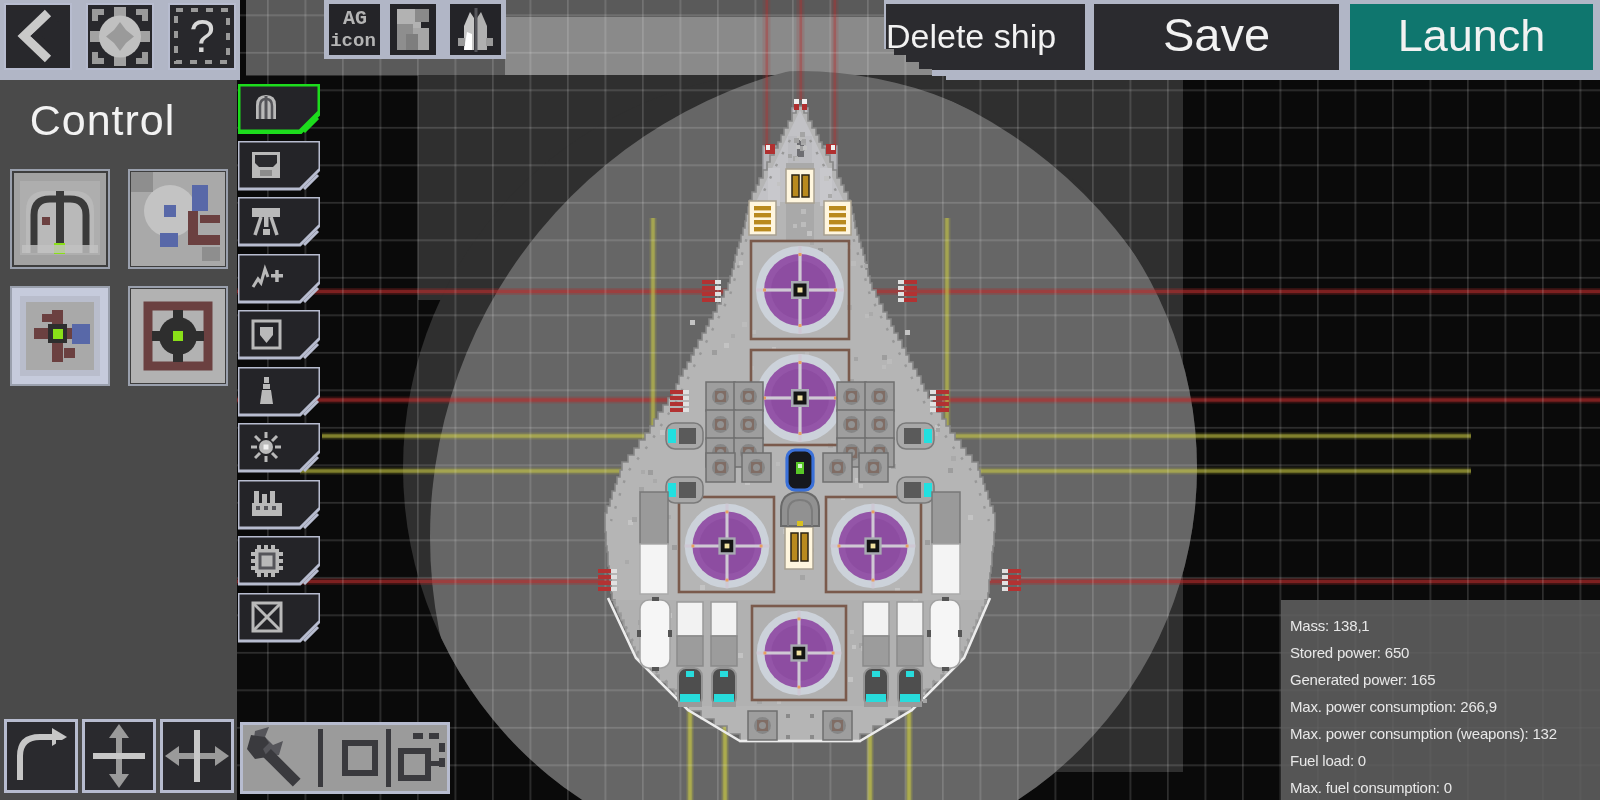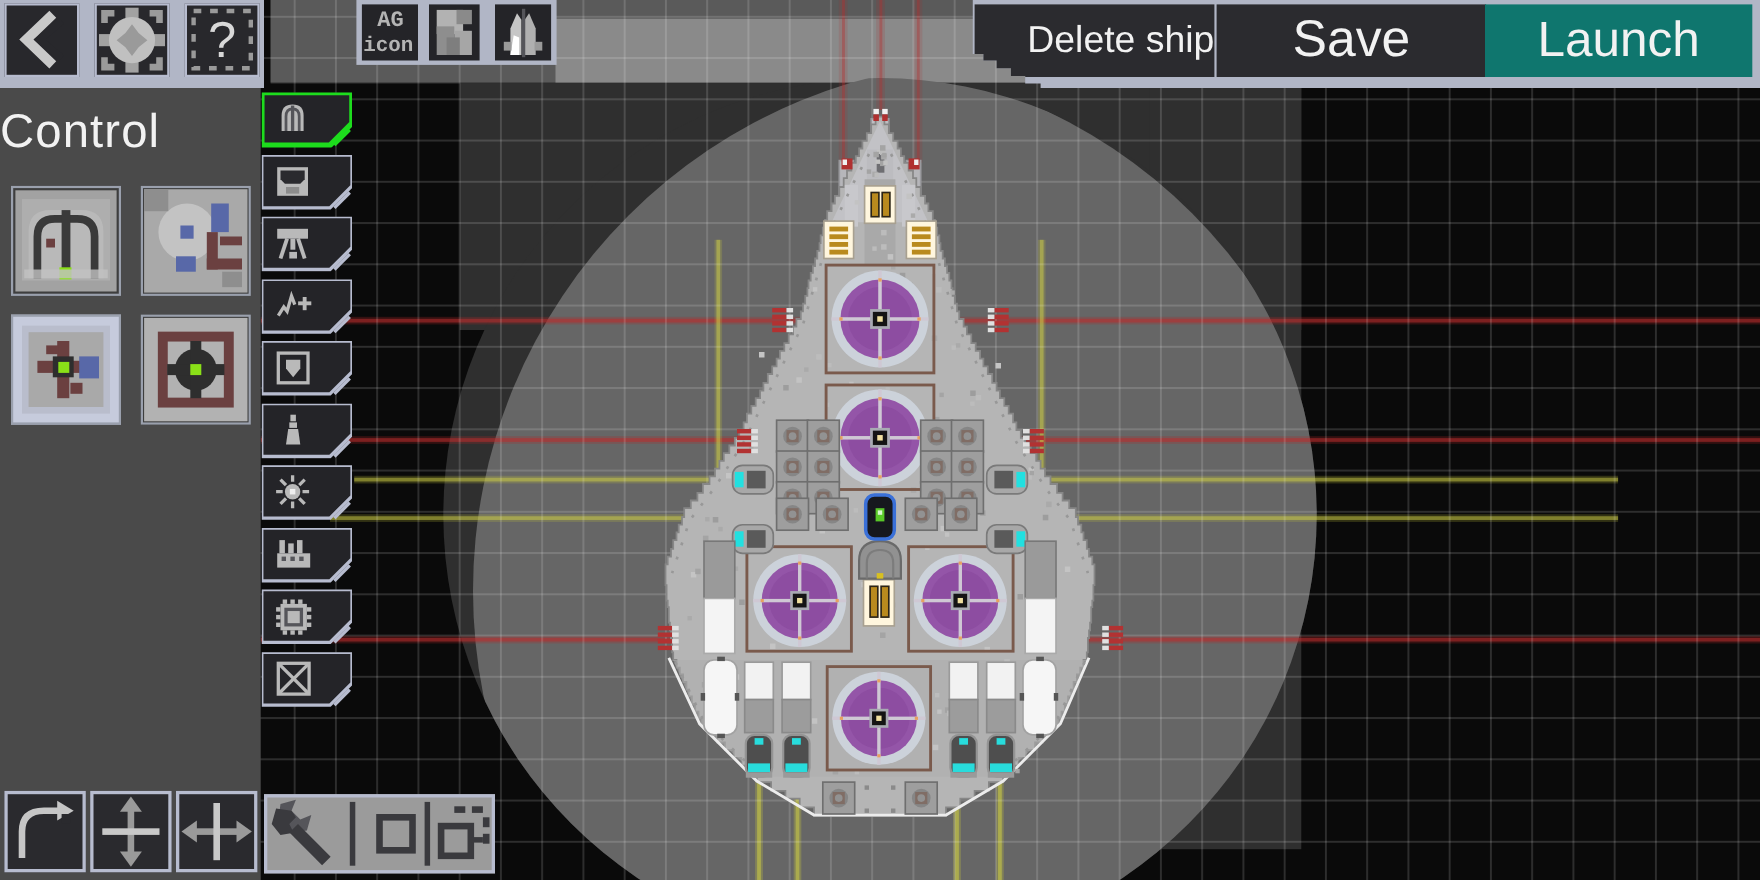--- a/index.html
+++ b/index.html
@@ -465,27 +465,27 @@
         <polygon points="31,8 27,14 27,46 37,46 37,22" fill="#b0b0b0"></polygon>
         <polygon points="17,28 14,46 22,46 22,30" fill="#ffffff"></polygon>
         <rect x="24.5" y="4" width="3" height="44" fill="#55555a"></rect>
         <rect x="8" y="34" width="7" height="8" fill="#9a9a9a"></rect>
           <rect x="36" y="34" width="7" height="8" fill="#9a9a9a"></rect>
       </svg>
     </div>
   </div>
 
   <div class="abs panelbar" style="left:884px;top:0;width:716px;height:80px;clip-path:polygon(0 0,100% 0,100% 100%,62px 100%,62px 76px,48px 76px,48px 69px,35px 69px,35px 62px,22px 62px,22px 55px,10px 55px,10px 49px,0 49px);">
-    <div class="abs" style="left:2px;top:4px;width:218px;height:66px;background:#2b2b2f;color:#f2f2f2;font-size:34px;text-align:right;line-height:64px;">Delete ship</div>
-    <div class="abs" style="left:210px;top:4px;width:245px;height:66px;background:#2b2b2f;color:#f2f2f2;font-size:47px;text-align:center;line-height:62px;margin-left:12px;">Save</div>
+    <div class="abs" style="left:2px;top:4px;width:199px;height:66px;background:#2b2b2f;color:#f2f2f2;font-size:34px;text-align:left;line-height:64px;">Delete ship</div>
+    <div class="abs" style="left:210px;top:4px;width:245px;height:66px;background:#2b2b2f;color:#f2f2f2;font-size:47px;text-align:center;line-height:62px;">Save</div>
     <div class="abs" style="left:466px;top:4px;width:243px;height:66px;background:#0f766e;color:#f2f2f2;font-size:45px;text-align:center;line-height:63px;">Launch</div>
   </div>
 
   <div class="abs" style="left:0;top:80px;width:237px;height:720px;background:#4a4a4a;">
-    <div class="abs txt" style="left:0;top:16px;width:205px;text-align:left;font-size:43px;letter-spacing:1px;">Control</div>
+    <div class="abs txt" style="left:0;top:16px;width:205px;text-align:center;font-size:43px;letter-spacing:1px;">Control</div>
 
     <div class="abs" style="left:10px;top:89px;width:100px;height:100px;background:#3e3e3e;border:2px solid #9aa0ad;box-sizing:border-box;">
       <svg width="96" height="96" viewBox="0 0 96 96">
         <rect x="2" y="2" width="92" height="92" fill="#a2a2a2"></rect>
           <rect x="8" y="10" width="80" height="74" fill="#aeaeae"></rect>
         <path d="M14,82 L14,40 Q14,20 34,20 L62,20 Q82,20 82,40 L82,82" fill="#b9b9b9"></path>
         <path d="M22,82 L22,44 Q22,28 38,28 L58,28 Q74,28 74,44 L74,82" fill="none" stroke="#3a3a3a" stroke-width="7"></path>
         <rect x="44" y="20" width="8" height="56" fill="#3a3a3a"></rect>
         <rect x="30" y="46" width="8" height="8" fill="#6b4040"></rect>
         <rect x="42" y="72" width="11" height="11" fill="#8ae018"></rect>
@@ -690,14 +690,25 @@
       <g fill="#3a3a3e">
         <rect x="170" y="8" width="10" height="6"></rect>
           <rect x="186" y="8" width="10" height="6"></rect>
         <rect x="196" y="18" width="6" height="9"></rect>
           <rect x="196" y="33" width="6" height="9"></rect>
         <rect x="186" y="36" width="10" height="5"></rect>
       </g>
     </svg>
   </div>
 
+  <div class="abs" style="left:1281px;top:600px;width:319px;height:200px;background:rgba(98,98,98,0.86);color:#e8e8e8;font-size:15px;letter-spacing:-0.2px;">
+    <div style="padding:12px 0 0 9px;line-height:27px;">
+      Mass: 138,1<br>
+      Stored power: 650<br>
+      Generated power: 165<br>
+      Max. power consumption: 266,9<br>
+      Max. power consumption (weapons): 132<br>
+      Fuel load: 0<br>
+      Max. fuel consumption: 0
+    </div>
+  </div>
 
 </div>
 
 </body></html>

